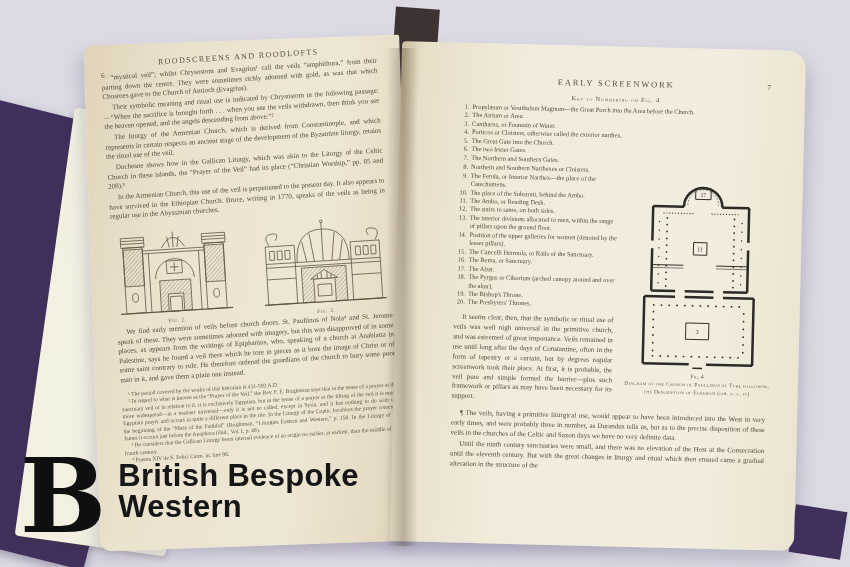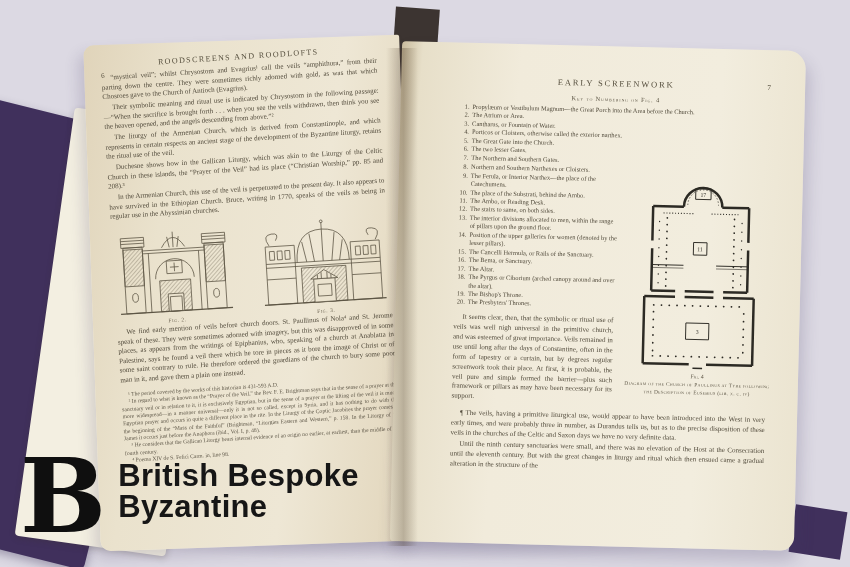--- a/index.html
+++ b/index.html
@@ -310,17 +310,17 @@
       </div>
     </div>
   </div>
 
   <div class="gutter"></div>
 
   <div class="watermark">
     <div class="logo-b">B</div>
     <div class="wm-text">
       <div>British Bespoke</div>
-      <div>Byzantine</div>
+      <div>Western</div>
     </div>
   </div>
 
 </div>
 
 </body></html>

